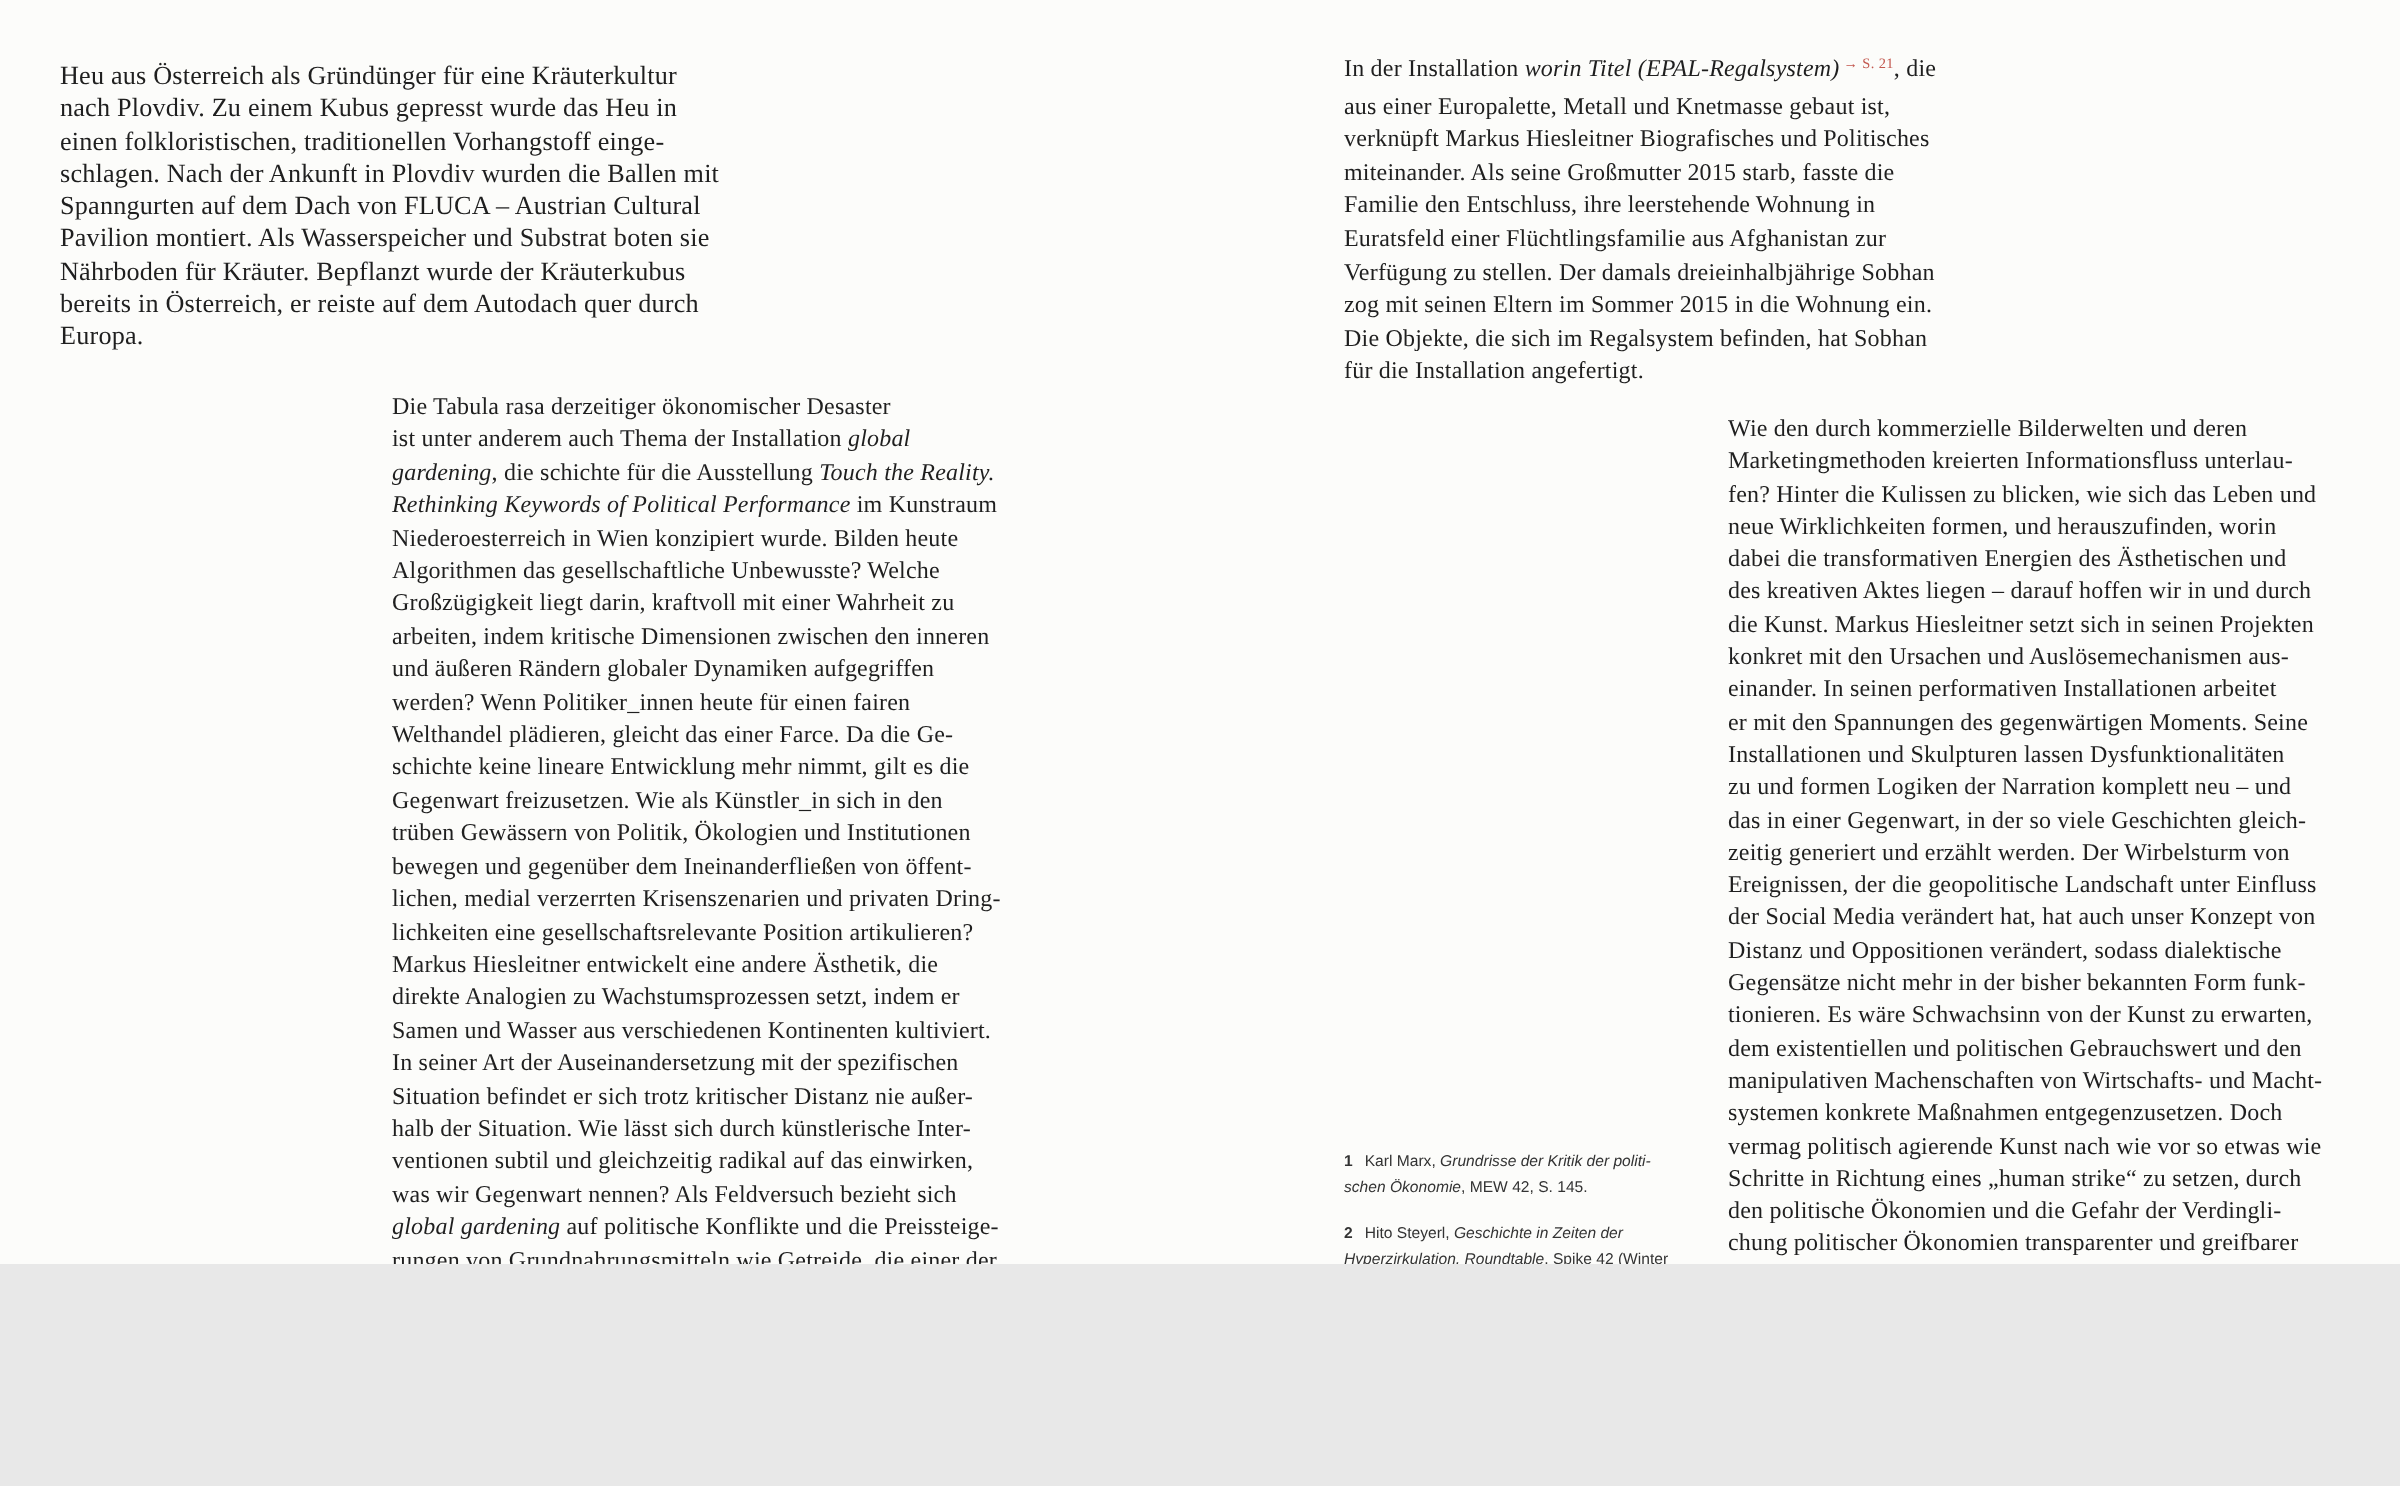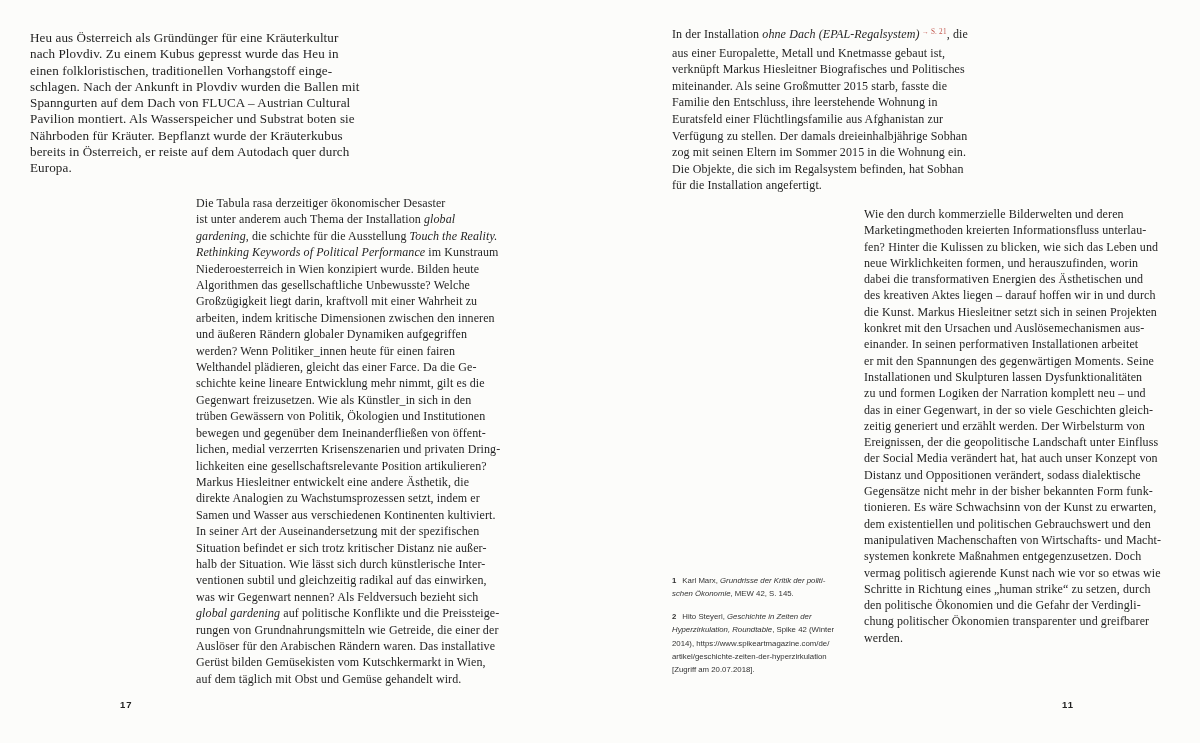--- a/index.html
+++ b/index.html
@@ -5,21 +5,21 @@
   :root{
     --bg: #fcfcfa;
     --ink: #1f1f1f;
     --accent: #c2574e;
   }
   html,body{margin:0;padding:0;}
   body{background:#e8e8e8;}
   .spread{
     position:relative;
     width:1200px;
-    height:743px;
+    height:632px;
     background:var(--bg);
     overflow:hidden;
     font-family:"Liberation Serif", serif;
     color:var(--ink);
     margin:0 auto;
   }
   .block{
     position:absolute;
     white-space:pre;           
     font-size:12px;
@@ -124,21 +124,21 @@
 was wir Gegenwart nennen? Als Feldversuch bezieht sich
 </span><span class="it">global gardening</span><span> auf politische Konflikte und die Preissteige-
 rungen von Grundnahrungsmitteln wie Getreide, die einer der
 Auslöser für den Arabischen Rändern waren. Das installative
 Gerüst bilden Gemüsekisten vom Kutschkermarkt in Wien,
 auf dem täglich mit Obst und Gemüse gehandelt wird.</span></div>
     <div class="pagenum pagenum-left">17</div>
   </div>
 
   <div class="page-right">
-    <div class="block p1-right"><span>In der Installation </span><span class="it">ohne Dach (EPAL-Regalsystem)</span><span class="ref"> → S. 21</span><span>, die
+    <div class="block p1-right"><span>In der Installation </span><span class="it">worin Titel (EPAL-Regalsystem)</span><span class="ref"> → S. 21</span><span>, die
 aus einer Europalette, Metall und Knetmasse gebaut ist,
 verknüpft Markus Hiesleitner Biografisches und Politisches
 miteinander. Als seine Großmutter 2015 starb, fasste die
 Familie den Entschluss, ihre leerstehende Wohnung in
 Euratsfeld einer Flüchtlingsfamilie aus Afghanistan zur
 Verfügung zu stellen. Der damals dreieinhalbjährige Sobhan
 zog mit seinen Eltern im Sommer 2015 in die Wohnung ein.
 Die Objekte, die sich im Regalsystem befinden, hat Sobhan
 für die Installation angefertigt.</span></div>
     <div class="block p2-right"><span>Wie den durch kommerzielle Bilderwelten und deren

